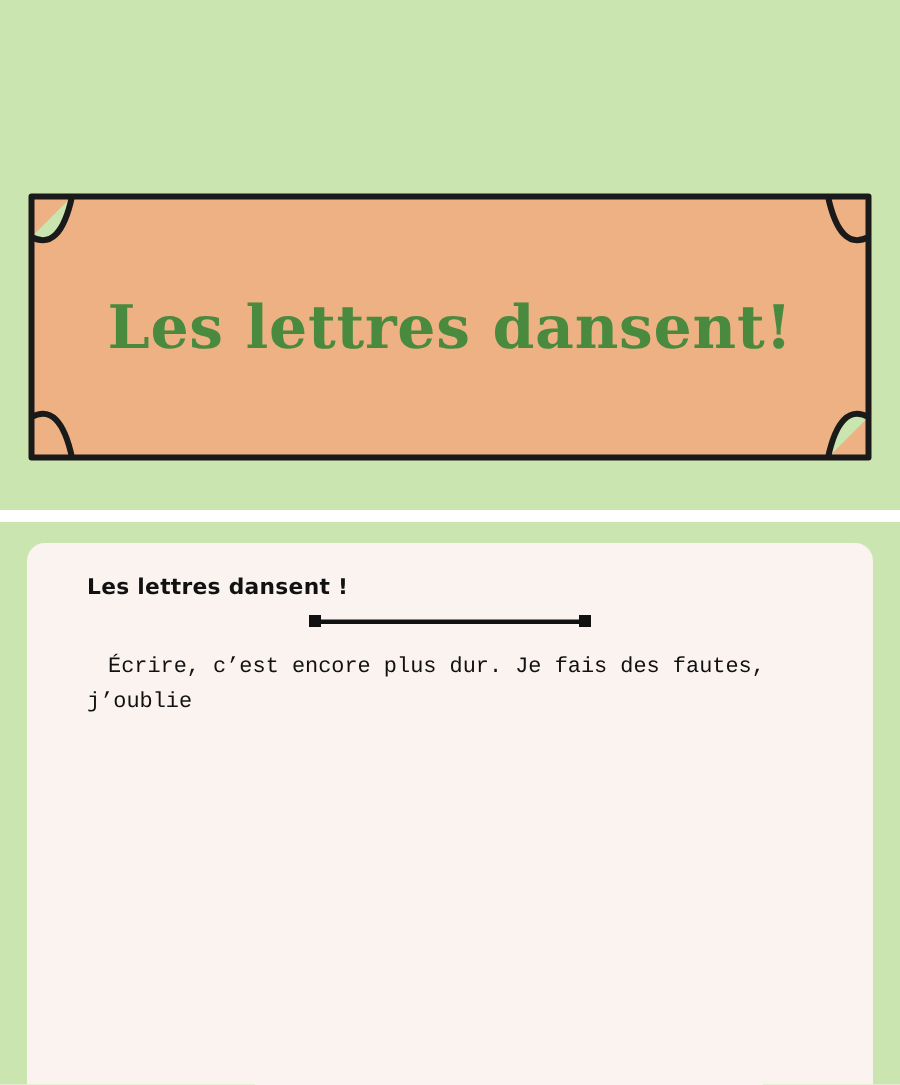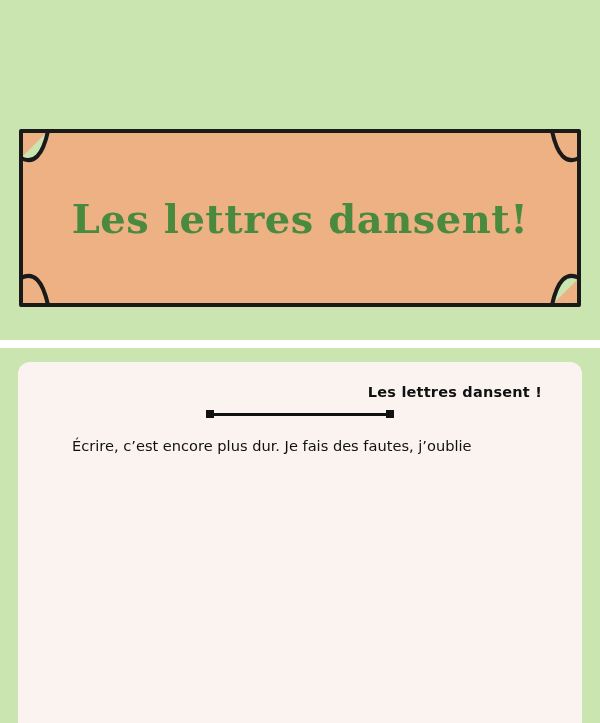--- a/index.html
+++ b/index.html
@@ -79,21 +79,21 @@
     position: relative;
     width: 564px;
     height: 361px;
     background: #faf3ef;
     border-radius: 12px 12px 0 0;
     box-sizing: border-box;
     padding: 22px 40px 0 40px;
     overflow: hidden;
   }
   .sheet-title {
-    text-align: right;
+    text-align: left;
     font-family: "DejaVu Sans", sans-serif;
     font-weight: bold;
     font-size: 14.5px;
     color: #111111;
     letter-spacing: 0.2px;
     margin: 0 0 8px 0;
   }
   .divider {
     position: relative;
     width: 188px;
@@ -119,21 +119,21 @@
   .divider-cap.right { right: 0; }
 
   .para {
     font-family: "DejaVu Sans", sans-serif;
     font-size: 14.6px;
     line-height: 23px;
     color: #111111;
     text-indent: 14px;
     margin: 0 0 18px 0;
   }
-  .para:last-child { margin-bottom: 17px; }
+  .para:last-child { margin-bottom: 17px; font-family: Liberation Mono, monospace; }
 </style>
 </head>
 <body>
 
 <div class="page">
 
   <div class="hero">
     <div class="hero-plaque-wrap">
       <svg class="hero-plaque-svg" viewBox="0 0 564 180" preserveAspectRatio="none">
         <path d="M3,3 L30,3 L561,3 L561,30 L561,150 L561,177 L30,177 L3,177 L3,150 L3,30 Z

